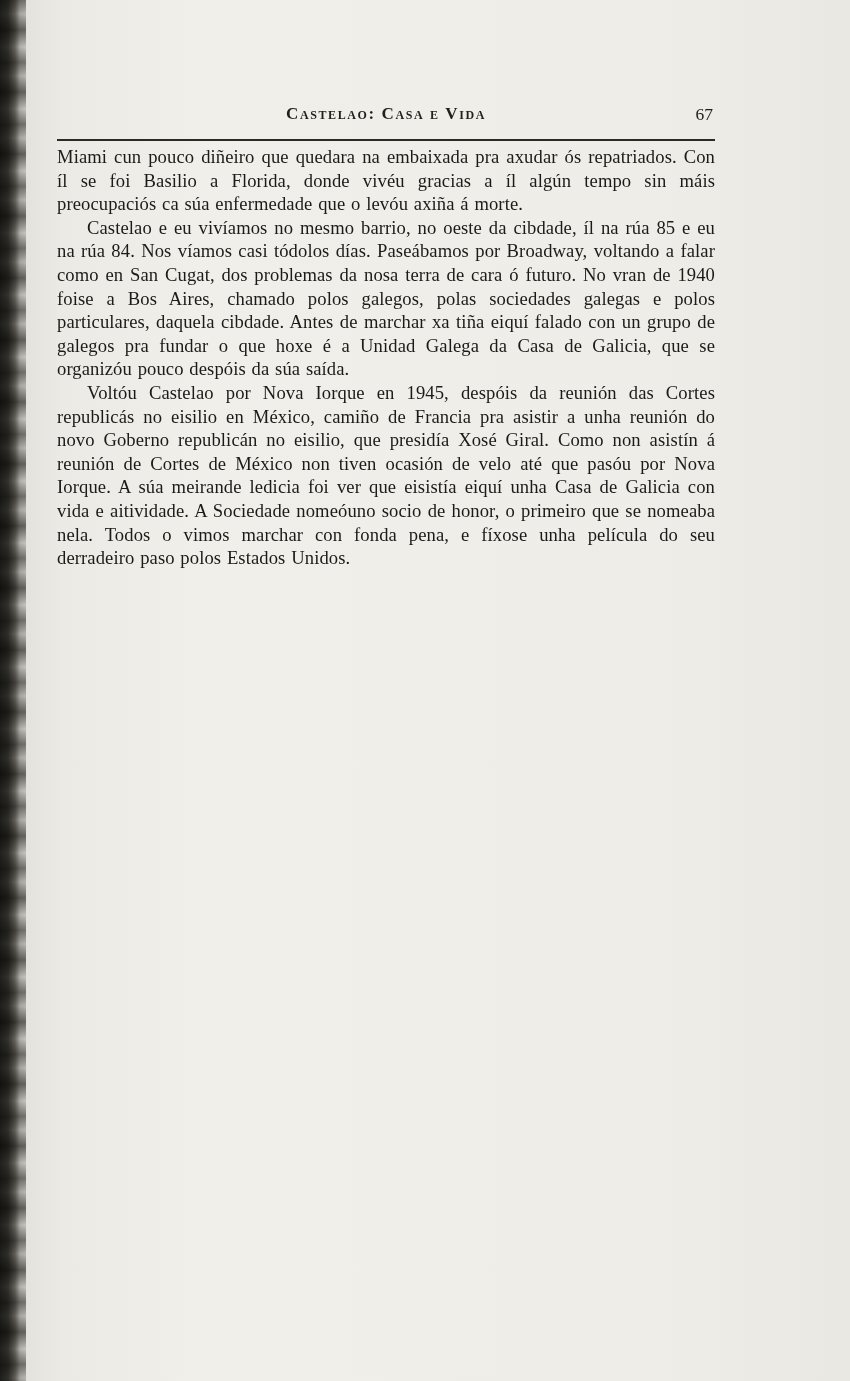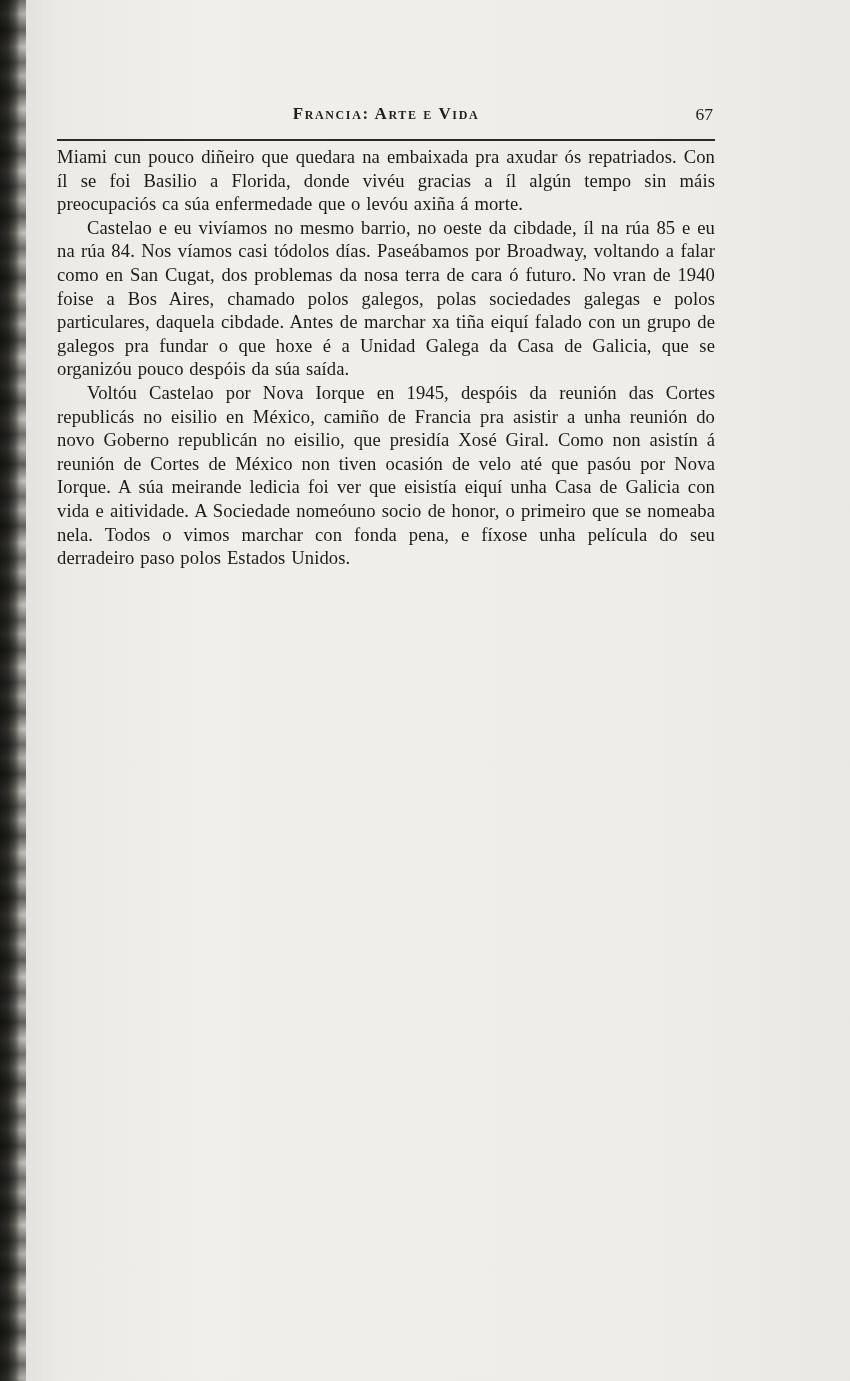--- a/index.html
+++ b/index.html
@@ -83,21 +83,21 @@
     text-indent: 0;
   }
 </style>
 </head>
 <body>
 
 <div class="page">
   <div class="binding"></div>
   <div class="content">
     <div class="header">
-      <span class="running-title">Francia: Arte e Vida</span>
+      <span class="running-title">Castelao: Casa e Vida</span>
       <span class="page-number">67</span>
     </div>
     <hr class="rule">
     <div class="body-text">
       <p class="para no-indent">Miami cun pouco diñeiro que quedara na embaixada pra axudar ós repatriados. Con íl se foi Basilio a Florida, donde vivéu gracias a íl algún tempo sin máis preocupaciós ca súa enfermedade que o levóu axiña á morte.</p>
       <p class="para">Castelao e eu vivíamos no mesmo barrio, no oeste da cibdade, íl na rúa 85 e eu na rúa 84. Nos víamos casi tódolos días. Paseábamos por Broadway, voltando a falar como en San Cugat, dos problemas da nosa terra de cara ó futuro. No vran de 1940 foise a Bos Aires, chamado polos galegos, polas sociedades galegas e polos particulares, daquela cibdade. Antes de marchar xa tiña eiquí falado con un grupo de galegos pra fundar o que hoxe é a Unidad Galega da Casa de Galicia, que se organizóu pouco despóis da súa saída.</p>
       <p class="para">Voltóu Castelao por Nova Iorque en 1945, despóis da reunión das Cortes republicás no eisilio en México, camiño de Francia pra asistir a unha reunión do novo Goberno republicán no eisilio, que presidía Xosé Giral. Como non asistín á reunión de Cortes de México non tiven ocasión de velo até que pasóu por Nova Iorque. A súa meirande ledicia foi ver que eisistía eiquí unha Casa de Galicia con vida e aitividade. A Sociedade nomeóuno socio de honor, o primeiro que se nomeaba nela. Todos o vimos marchar con fonda pena, e fíxose unha película do seu derradeiro paso polos Estados Unidos.</p>
     </div>
   </div>
 </div>

